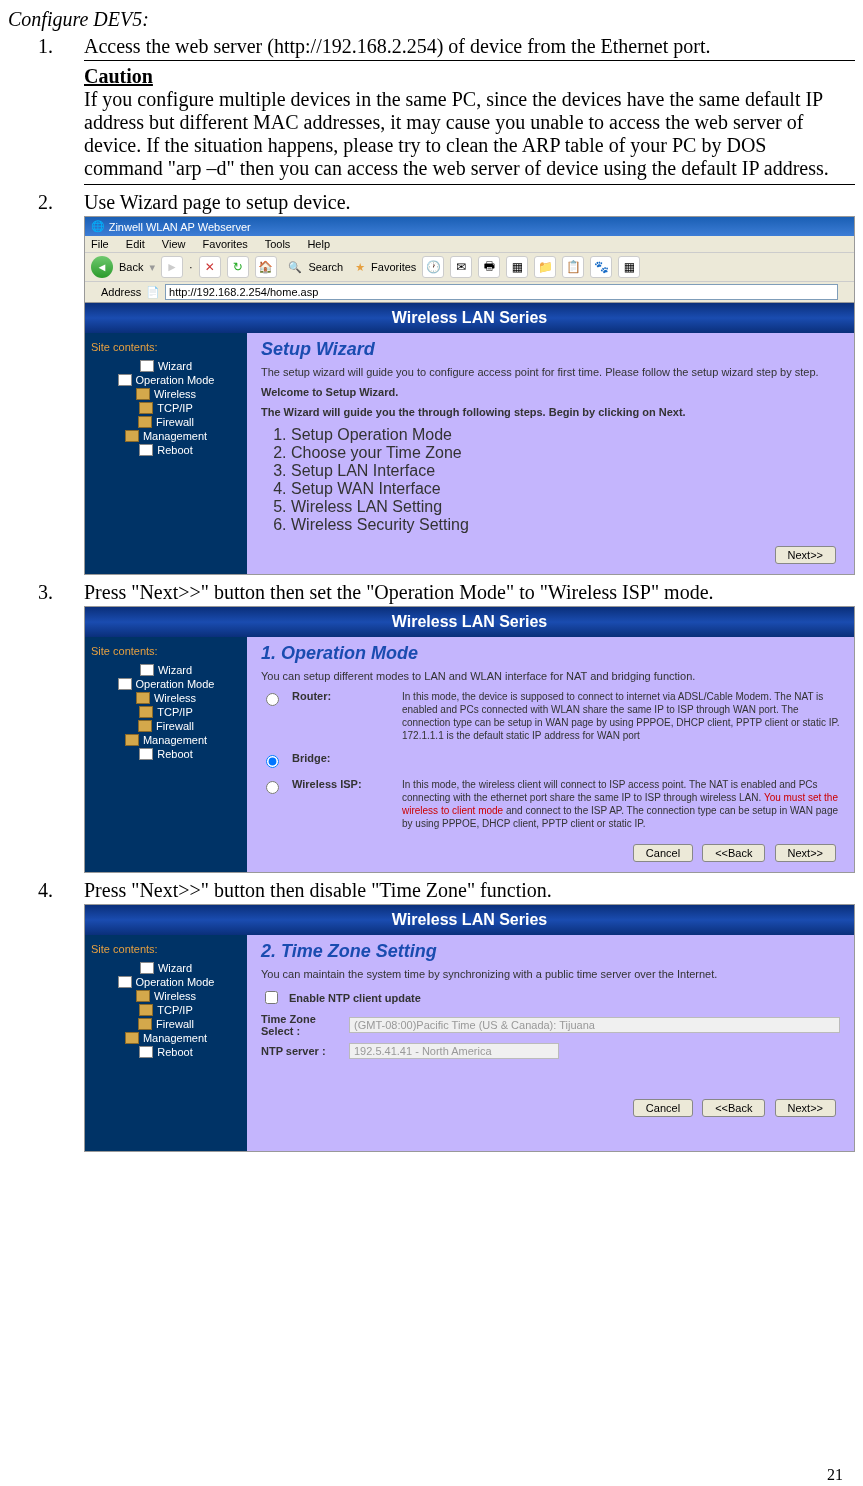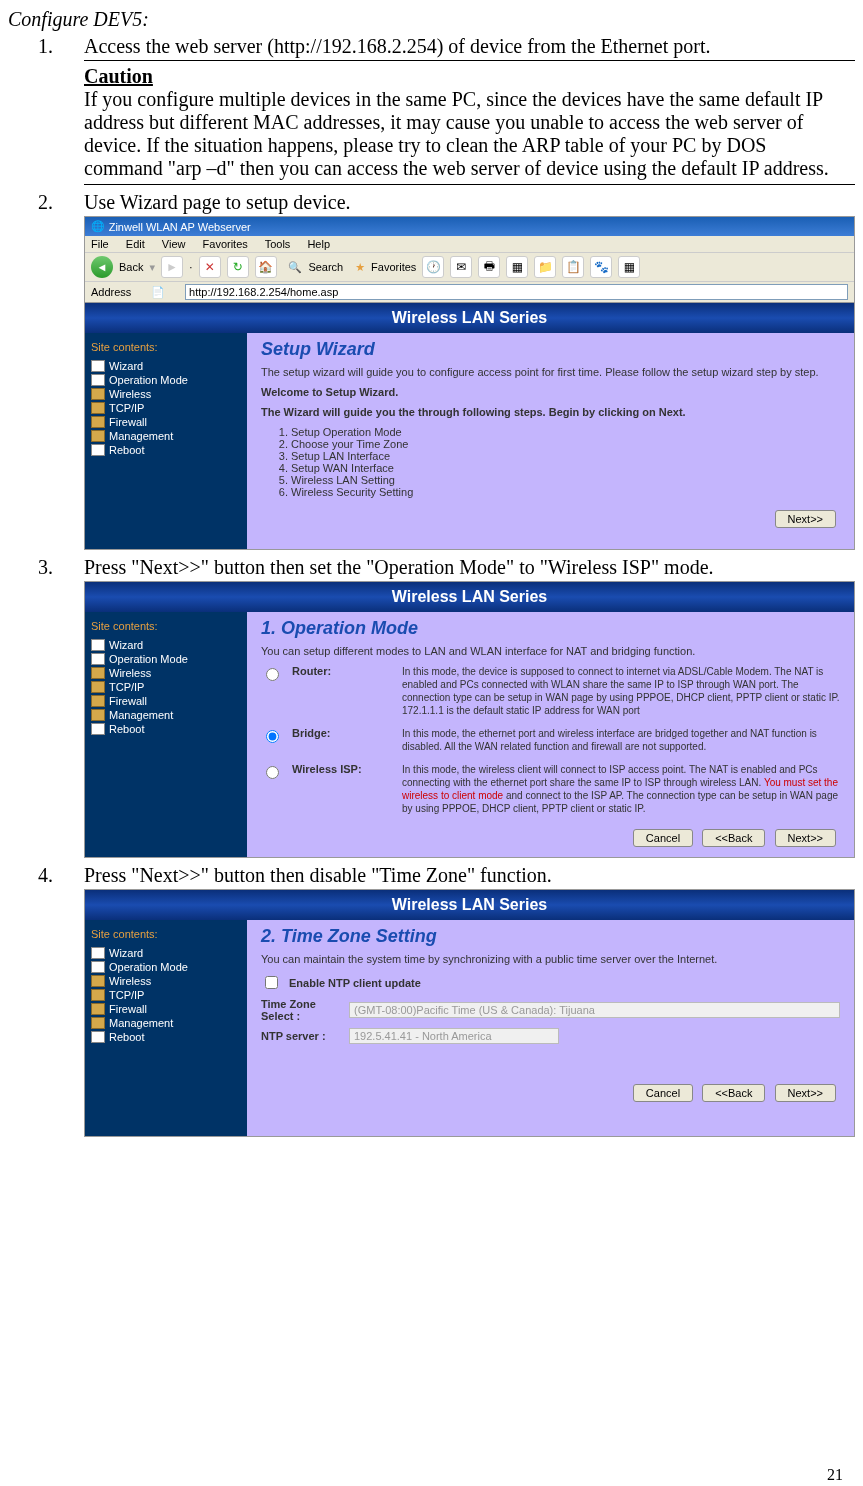--- a/index.html
+++ b/index.html
@@ -88,24 +88,24 @@
   background: linear-gradient(#6fc96f,#2a9a2a);
   border-radius: 50%;
   width: 22px; height: 22px;
   color: #fff;
   display: inline-flex;
   align-items: center;
   justify-content: center;
 }
 .ie-addr {
   background: #ece9d8;
-  padding: 2px 6px;
-  display: flex;
-  align-items: center;
-  gap: 20px;
+  padding: 2px 16px;
+  display: flex;
+  align-items: center;
+  gap: 5px;
   border-bottom: 1px solid #999;
 }
 .ie-addr input {
   flex: 1;
   font-size: 11px;
   border: 1px solid #7f9db9;
   padding: 1px 3px;
 }
 .banner {
   background: linear-gradient(#0a2f7a,#1a4cb0,#0a2f7a);
@@ -129,20 +129,21 @@
 }
 .sidebar-title {
   color: #e6a040;
   margin-bottom: 6px;
 }
 .sb-item {
   padding: 1px 0;
   display: flex;
   align-items: center;
   gap: 4px;
+  justify-content: center;
 }
 .sb-icon {
   width: 12px; height: 10px;
   background: #d4a84b;
   border: 1px solid #8a6a2a;
   flex-shrink: 0;
 }
 .sb-icon.doc {
   background: #fff;
   border: 1px solid #888;
@@ -166,21 +167,21 @@
 }
 .main-bold {
   font-weight: bold;
   margin: 8px 0;
 }
 ol.steps {
   margin: 4px 0 8px 30px;
   padding: 0;
 }
 ol.steps li {
-  font-size: 11px;
+  font-size: 16px;
 }
 .btn-row {
   text-align: right;
   padding: 4px;
 }
 .win-btn {
   font-family: Tahoma, sans-serif;
   font-size: 11px;
   padding: 2px 12px;
   background: #ece9d8;
@@ -391,21 +392,20 @@
       <h2>1. Operation Mode</h2>
       <div class="main-sub">You can setup different modes to LAN and WLAN interface for NAT and bridging function.</div>
       <div class="radio-row">
         <input type="radio" style="">
         <label>Router:</label>
         <div class="radio-desc">In this mode, the device is supposed to connect to internet via ADSL/Cable Modem. The NAT is enabled and PCs connected with WLAN share the same IP to ISP through WAN port. The connection type can be setup in WAN page by using PPPOE, DHCP client, PPTP client or static IP. 172.1.1.1 is the default static IP address for WAN port</div>
       </div>
       <div class="radio-row">
         <input type="radio" checked="" style="">
         <label>Bridge:</label>
-        <div class="radio-desc">In this mode, the ethernet port and wireless interface are bridged together and NAT function is disabled. All the WAN related function and firewall are not supported.</div>
       </div>
       <div class="radio-row">
         <input type="radio" style="">
         <label>Wireless ISP:</label>
         <div class="radio-desc"><span>In this mode, the wireless client will connect to ISP access point. The NAT is enabled and PCs connecting with the ethernet port share the same IP to ISP through wireless LAN. </span><span class="red">You must set the wireless to client mode</span><span> and connect to the ISP AP. The connection type can be setup in WAN page by using PPPOE, DHCP client, PPTP client or static IP.</span></div>
       </div>
       <div class="btn-row">
         <button class="win-btn">Cancel</button>
         <button class="win-btn">&lt;&lt;Back</button>
         <button class="win-btn">Next&gt;&gt;</button>

